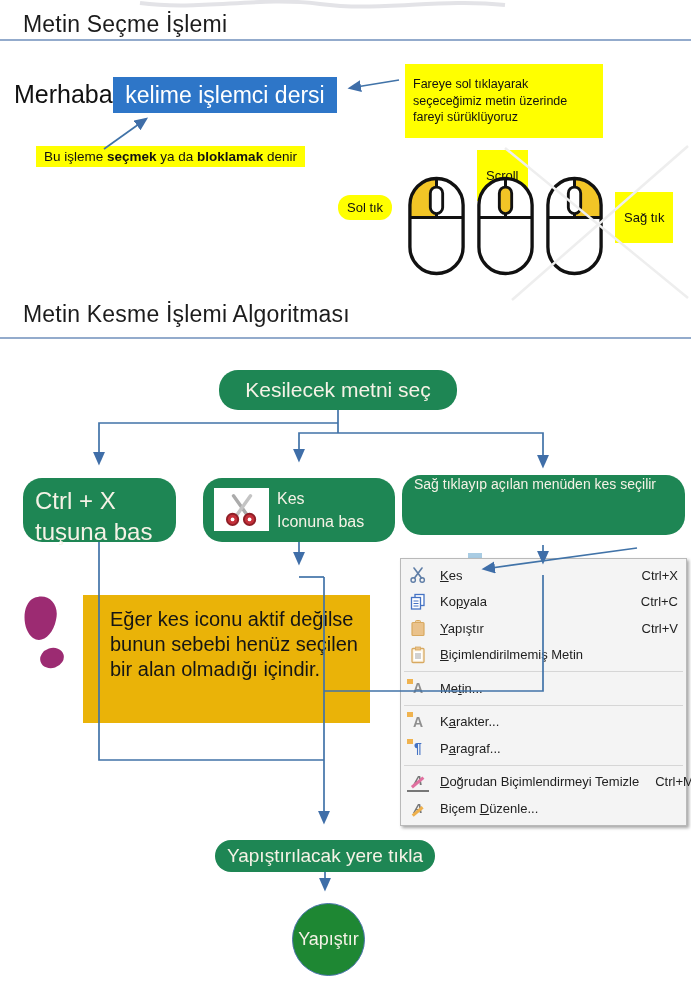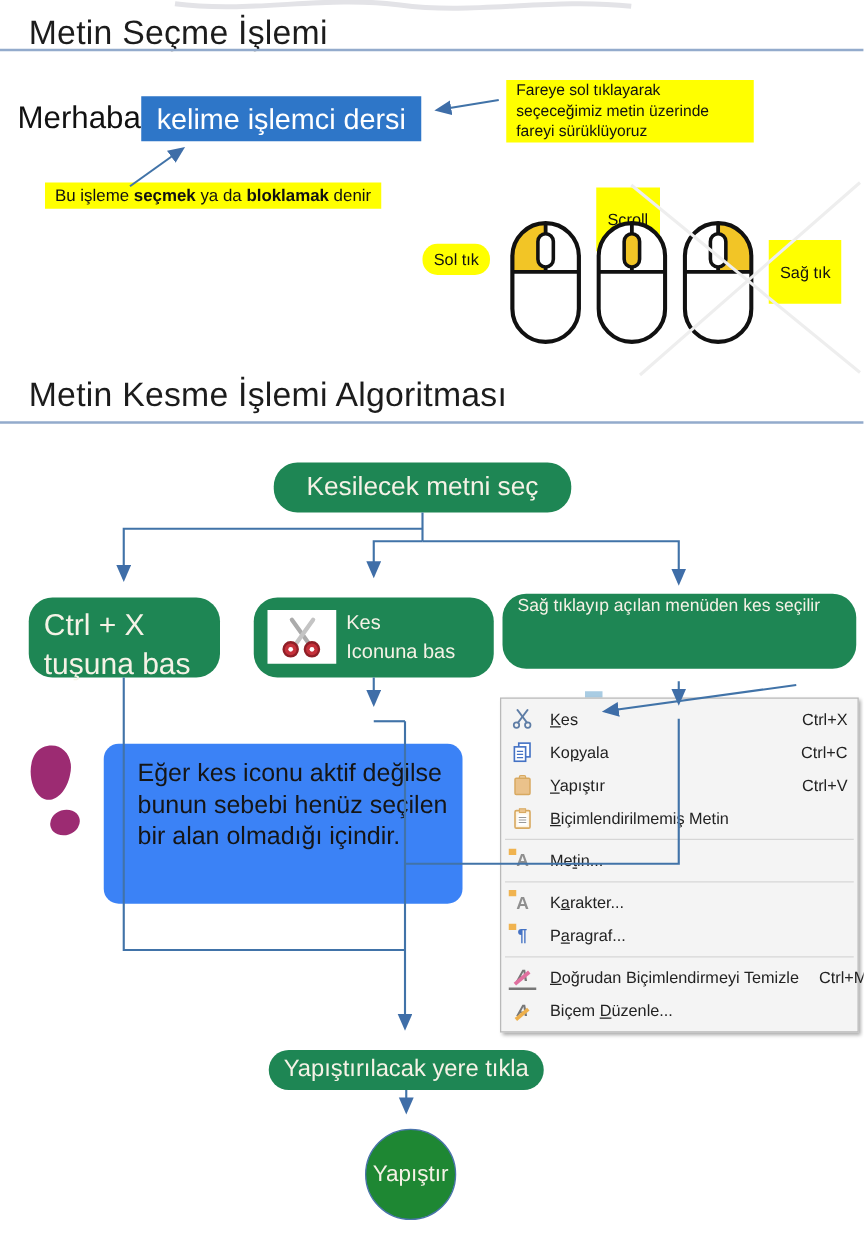--- a/index.html
+++ b/index.html
@@ -1,33 +1,33 @@
 <!DOCTYPE html>
 <html><head>
 <meta charset="utf-8">
 <style>
   html,body{margin:0;padding:0;background:#ffffff;}
   #page{position:relative;width:691px;height:991px;background:#fff;overflow:hidden;
         font-family:"Liberation Sans", sans-serif;color:#1b1b1b;}
   .abs{position:absolute;}
   
-  .h-title{font-size:27px;color:#1c1c1c;letter-spacing:.2px;}
+  .h-title{font-size:23px;color:#1c1c1c;letter-spacing:.2px;}
   .h-rule{width:691px;height:0;border-top:2px solid #93abcc;}
   
   .plain-big{font-size:25px;color:#111;}
   .sel-box{background:#2e76c8;color:#fff;font-size:23px;display:flex;align-items:center;justify-content:center;}
   .note{background:#ffff00;color:#111;}
-  .note-sm{font-size:12.5px;line-height:1.32;padding:0 8px;}
+  .note-sm{font-size:12.5px;line-height:1.32;padding:12px 8px;}
   .note-line{font-size:13.5px;padding:3px 8px;white-space:nowrap;}
   .mlabel{background:#ffff00;color:#111;font-size:13px;padding:18px 9px;}
   
   .fbox{background:#1e8654;color:#f5f2e6;z-index:5;border-radius:19px;}
   .fbox.center{display:flex;align-items:center;justify-content:center;}
-  .warn{background:#3b82f6;color:#151515;font-size:20px;line-height:1.26;
-        padding:12px 6px 0 27px;z-index:5;border-radius:12px;}
+  .warn{background:#eab308;color:#151515;font-size:20px;line-height:1.26;
+        padding:12px 6px 0 27px;z-index:5;}
   .circle{background:#1e8733;border:1px solid #4a74ab;border-radius:50%;
           color:#f5f2e6;display:flex;align-items:center;justify-content:center;
           font-size:18px;z-index:5;}
   .white-chip{position:absolute;background:#fff;display:flex;align-items:center;justify-content:center;}
   
   #ctxmenu{left:400px;top:558px;width:285px;background:#f4f4f4;border:1px solid #b9b9b9;
            box-shadow:2px 2px 3px rgba(0,0,0,.35);z-index:10;padding:3px 0;font-size:13px;color:#222;}
   .menu-item{display:flex;align-items:center;height:26.5px;padding:0 8px 0 6px;}
   .mi-icon{width:22px;height:19px;flex:0 0 22px;margin-right:11px;position:relative;
            display:flex;align-items:center;justify-content:center;}

